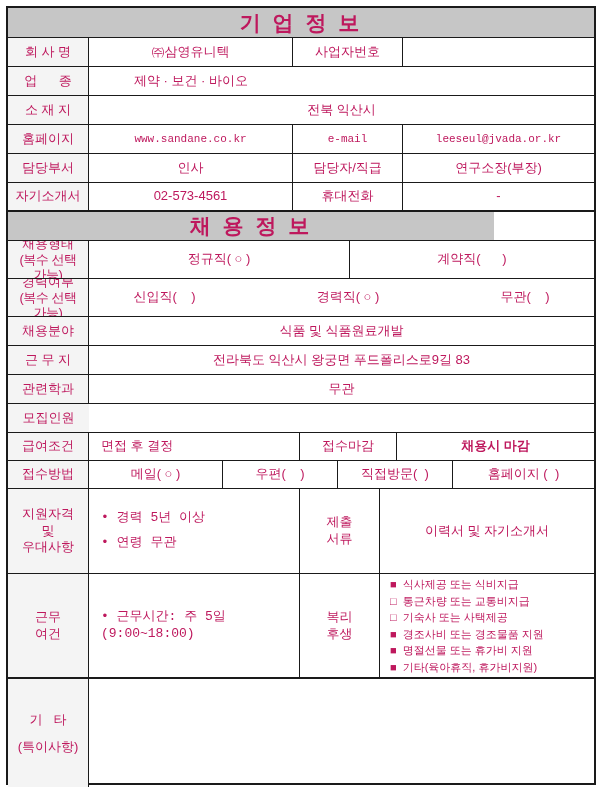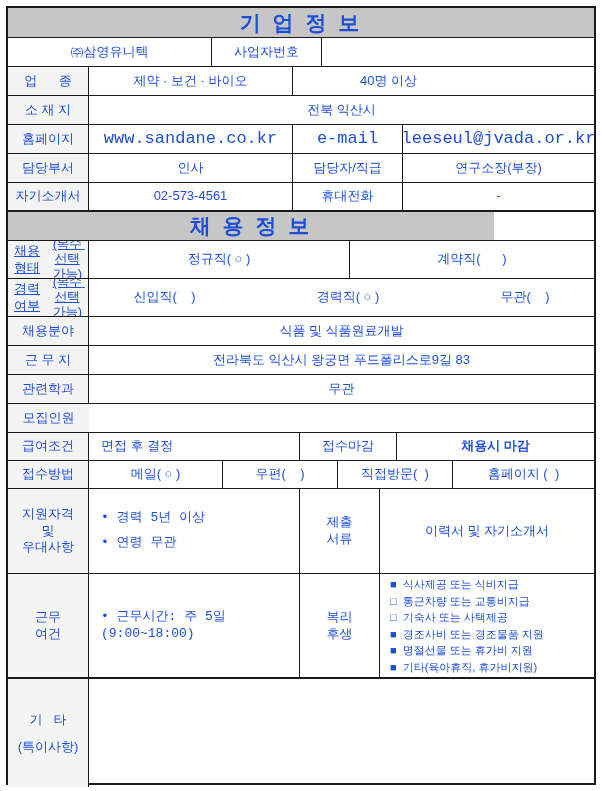--- a/index.html
+++ b/index.html
@@ -1,18 +1,18 @@
 <!DOCTYPE html>
 <html><head>
 <meta charset="utf-8">
 <style>
   html,body{margin:0;padding:0;background:#fff;}
   .sheet{
     position:relative;width:602px;height:791px;background:#fff;
-    font-family:"Liberation Sans","DejaVu Sans",sans-serif;color:#1d4ed8;
+    font-family:"Liberation Sans","DejaVu Sans",sans-serif;color:#be185d;
   }
   .tbl{
     position:absolute;left:6px;top:6px;width:590px;height:779px;
     border:2px solid #1a1a1a;box-sizing:border-box;
     display:flex;flex-direction:column;background:#fff;
   }
   .row{display:flex;flex:none;box-sizing:border-box;border-bottom:1px solid #1a1a1a;}
   .row:last-child{border-bottom:none;}
   .row.thick{border-bottom-width:2px;}
   .cell{
@@ -20,25 +20,25 @@
     display:flex;align-items:center;justify-content:center;
     text-align:center;font-size:13px;line-height:1.3;overflow:hidden;
   }
   .cell:last-child{border-right:none;}
   .hdr{
     background:#c6c6c6;font-weight:bold;font-size:21px;letter-spacing:3px;
     align-items:center;justify-content:center;
   }
   .lab{background:#f4f4f4;white-space:pre-wrap;}
   .pre{white-space:pre-wrap;}
-  .col{flex-direction:row;text-decoration:underline;}
+  .col{flex-direction:column;}
   .sub{font-size:13px;line-height:1.15;white-space:pre-wrap;letter-spacing:-0.5px;}
   .left{justify-content:flex-start;text-align:left;padding-left:12px;}
   .bold{font-weight:bold;}
-  .mono{font-family:"Liberation Mono","DejaVu Sans Mono",monospace;font-size:17px;}
+  .mono{font-family:"Liberation Mono","DejaVu Sans Mono",monospace;font-size:11px;}
   .spread{justify-content:space-around;gap:32px;}
   .bullets{flex-direction:column;align-items:flex-start;justify-content:center;padding-left:12px;gap:8px;text-align:left;font-family:Liberation Mono, monospace;}
   .checklist{flex-direction:column;align-items:flex-start;justify-content:center;padding-left:10px;font-size:11px;line-height:16.5px;text-align:left;}
   .chk-item{display:flex;align-items:center;}
   .chk-box{margin-right:6px;font-size:11px;}
   
   .h30{height:30px;} .h29{height:29px;} .h38{height:38px;} .h28{height:28px;}
   .h85{height:85px;} .h105{height:105px;} .h104{height:108px;border-radius:12px;}
   
   .w81{width:81px;} .w204{width:204px;} .w110{width:110px;} .w191{width:191px;}
@@ -52,29 +52,29 @@
 <body>
 
 <div class="sheet">
   <div class="tbl">
 
     <div class="row h30">
       <div class="cell hdr" style="width:586px">기 업 정 보</div>
     </div>
 
     <div class="row h29">
+      <div class="cell lab w81">회 사 명</div>
       <div class="cell w204">㈜삼영유니텍</div>
       <div class="cell pre w110">사업자번호</div>
       <div class="cell w191"></div>
     </div>
 
     <div class="row h29">
       <div class="cell lab w81">업      종</div>
       <div class="cell w204">제약 · 보건 · 바이오</div>
-      <div class="cell w191">40명 이상</div>
     </div>
 
     <div class="row h29">
       <div class="cell lab w81">소 재 지</div>
       <div class="cell w505">전북 익산시</div>
     </div>
 
     <div class="row h29">
       <div class="cell lab w81">홈페이지</div>
       <div class="cell mono w204">www.sandane.co.kr</div>

